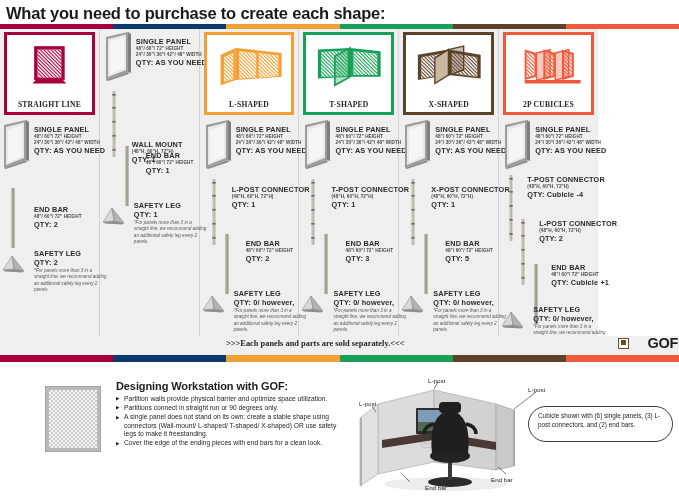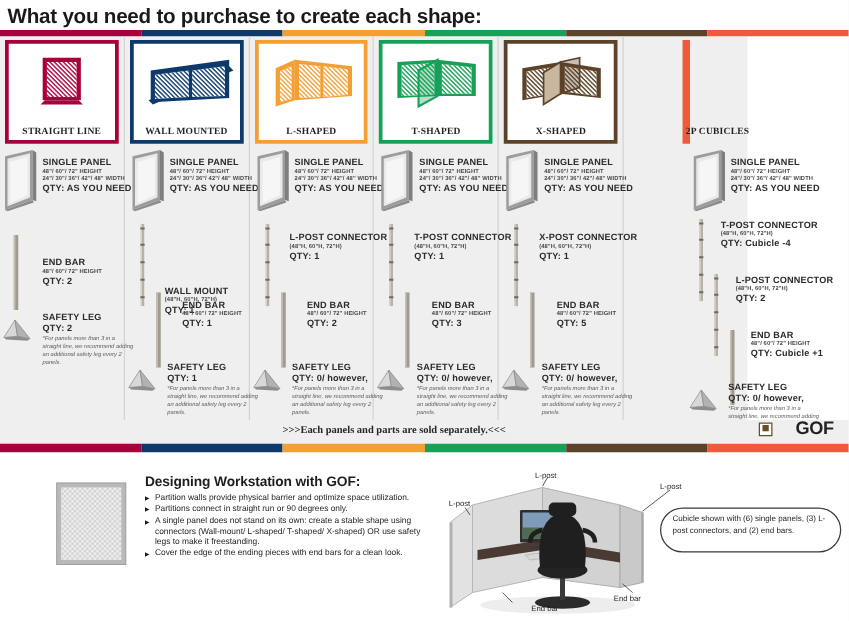--- a/index.html
+++ b/index.html
@@ -34,21 +34,21 @@
     height: 331px;
     background: #efefef;
   }
   .col {
     flex: 1 1 0;
     position: relative;
     border-right: 1px solid #d3d3d3;
     display: flex;
     flex-direction: column;
   }
-  .col:last-child { border-right: none; align-items: center; }
+  .col:last-child { border-right: none; }
 
   
   .shapecard {
     margin: 3px 4px 2px 4px;
     height: 83px;
     background: #ffffff;
     border: 3px solid #999;
     position: relative;
   }
   .shapeart {
@@ -123,21 +123,21 @@
     position: absolute;
     left: 226px; top: 3px;
     font-family: "Liberation Serif", serif;
     font-weight: bold;
     font-size: 8.4px;
     color: #262626;
     white-space: nowrap;
   }
   .gof {
     position: absolute;
-    right: 12px; top: 0px;
+    right: 1px; top: 0px;
     display: flex; align-items: center; gap: 18px; justify-content: space-between;
   }
   .gof .mark {
     width: 11px; height: 11px;
     border: 1.6px solid #6b4b20;
     background: #fff;
     position: relative;
   }
   .gof .mark:after {
     content: "";
@@ -302,38 +302,20 @@
             </svg></span>
           <div class="txt" style="left: 34px; top: 0px;">
             <div class="pname">SAFETY LEG</div>
             <div class="pqty">QTY: 2</div>
             <div class="pnote">*For panels more than 3 in a straight line, we recommend adding an additional safety leg every 2 panels.</div>
           </div>
         </div>
       </div>
     </div>
     <div class="col">
-      <div class="shapecard" style="border-color: rgb(13, 58, 107);">
-        <div class="shapeart">
-          <svg viewBox="0 0 100 54" preserveAspectRatio="xMidYMid meet">
-            <defs>
-              <pattern id="h_wall-mounted" width="3" height="3" patternUnits="userSpaceOnUse" patternTransform="rotate(45)">
-                <rect width="3" height="1.3" fill="#0d3a6b"></rect>
-              </pattern>
-            </defs>
-            <polygon points="14,46 90,14 94,18 18,50" fill="#0d3a6b"></polygon>
-            <polygon points="16,18 90,8 90,44 16,48" fill="#0d3a6b"></polygon>
-            <polygon points="20,22 52,18 52,43 20,45" fill="#fff"></polygon>
-            <polygon points="20,22 52,18 52,43 20,45" fill="url(#h_wall-mounted)"></polygon>
-            <polygon points="55,18 86,14 86,42 55,43" fill="#fff"></polygon>
-            <polygon points="55,18 86,14 86,42 55,43" fill="url(#h_wall-mounted)"></polygon>
-          </svg>
-        </div>
-        <div class="shapename">WALL MOUNTED</div>
-      </div>
       <div class="parts">
         <div class="part" style="top: 2px; left: 0px; width: 100%; height: 56px;">
           <span class="art" style="left: 4px; top: 0px;"><svg width="30" height="50" viewBox="0 0 30 50">
               <polygon points="2,6 24,1 24,41 2,49" fill="#9c9c9c"></polygon>
               <polygon points="4,8 22,3.6 22,39 4,46" fill="#e9e9e9"></polygon>
               <polygon points="6,10.5 20,6.6 20,37 6,43.5" fill="#f6f6f6"></polygon>
               <polygon points="24,1 27,3 27,42 24,41" fill="#7e7e7e"></polygon>
               <polygon points="2,49 4,50 25,43 24,41" fill="#8b8b8b"></polygon>
             </svg></span>
           <div class="txt" style="left: 36px; top: 6px;">

